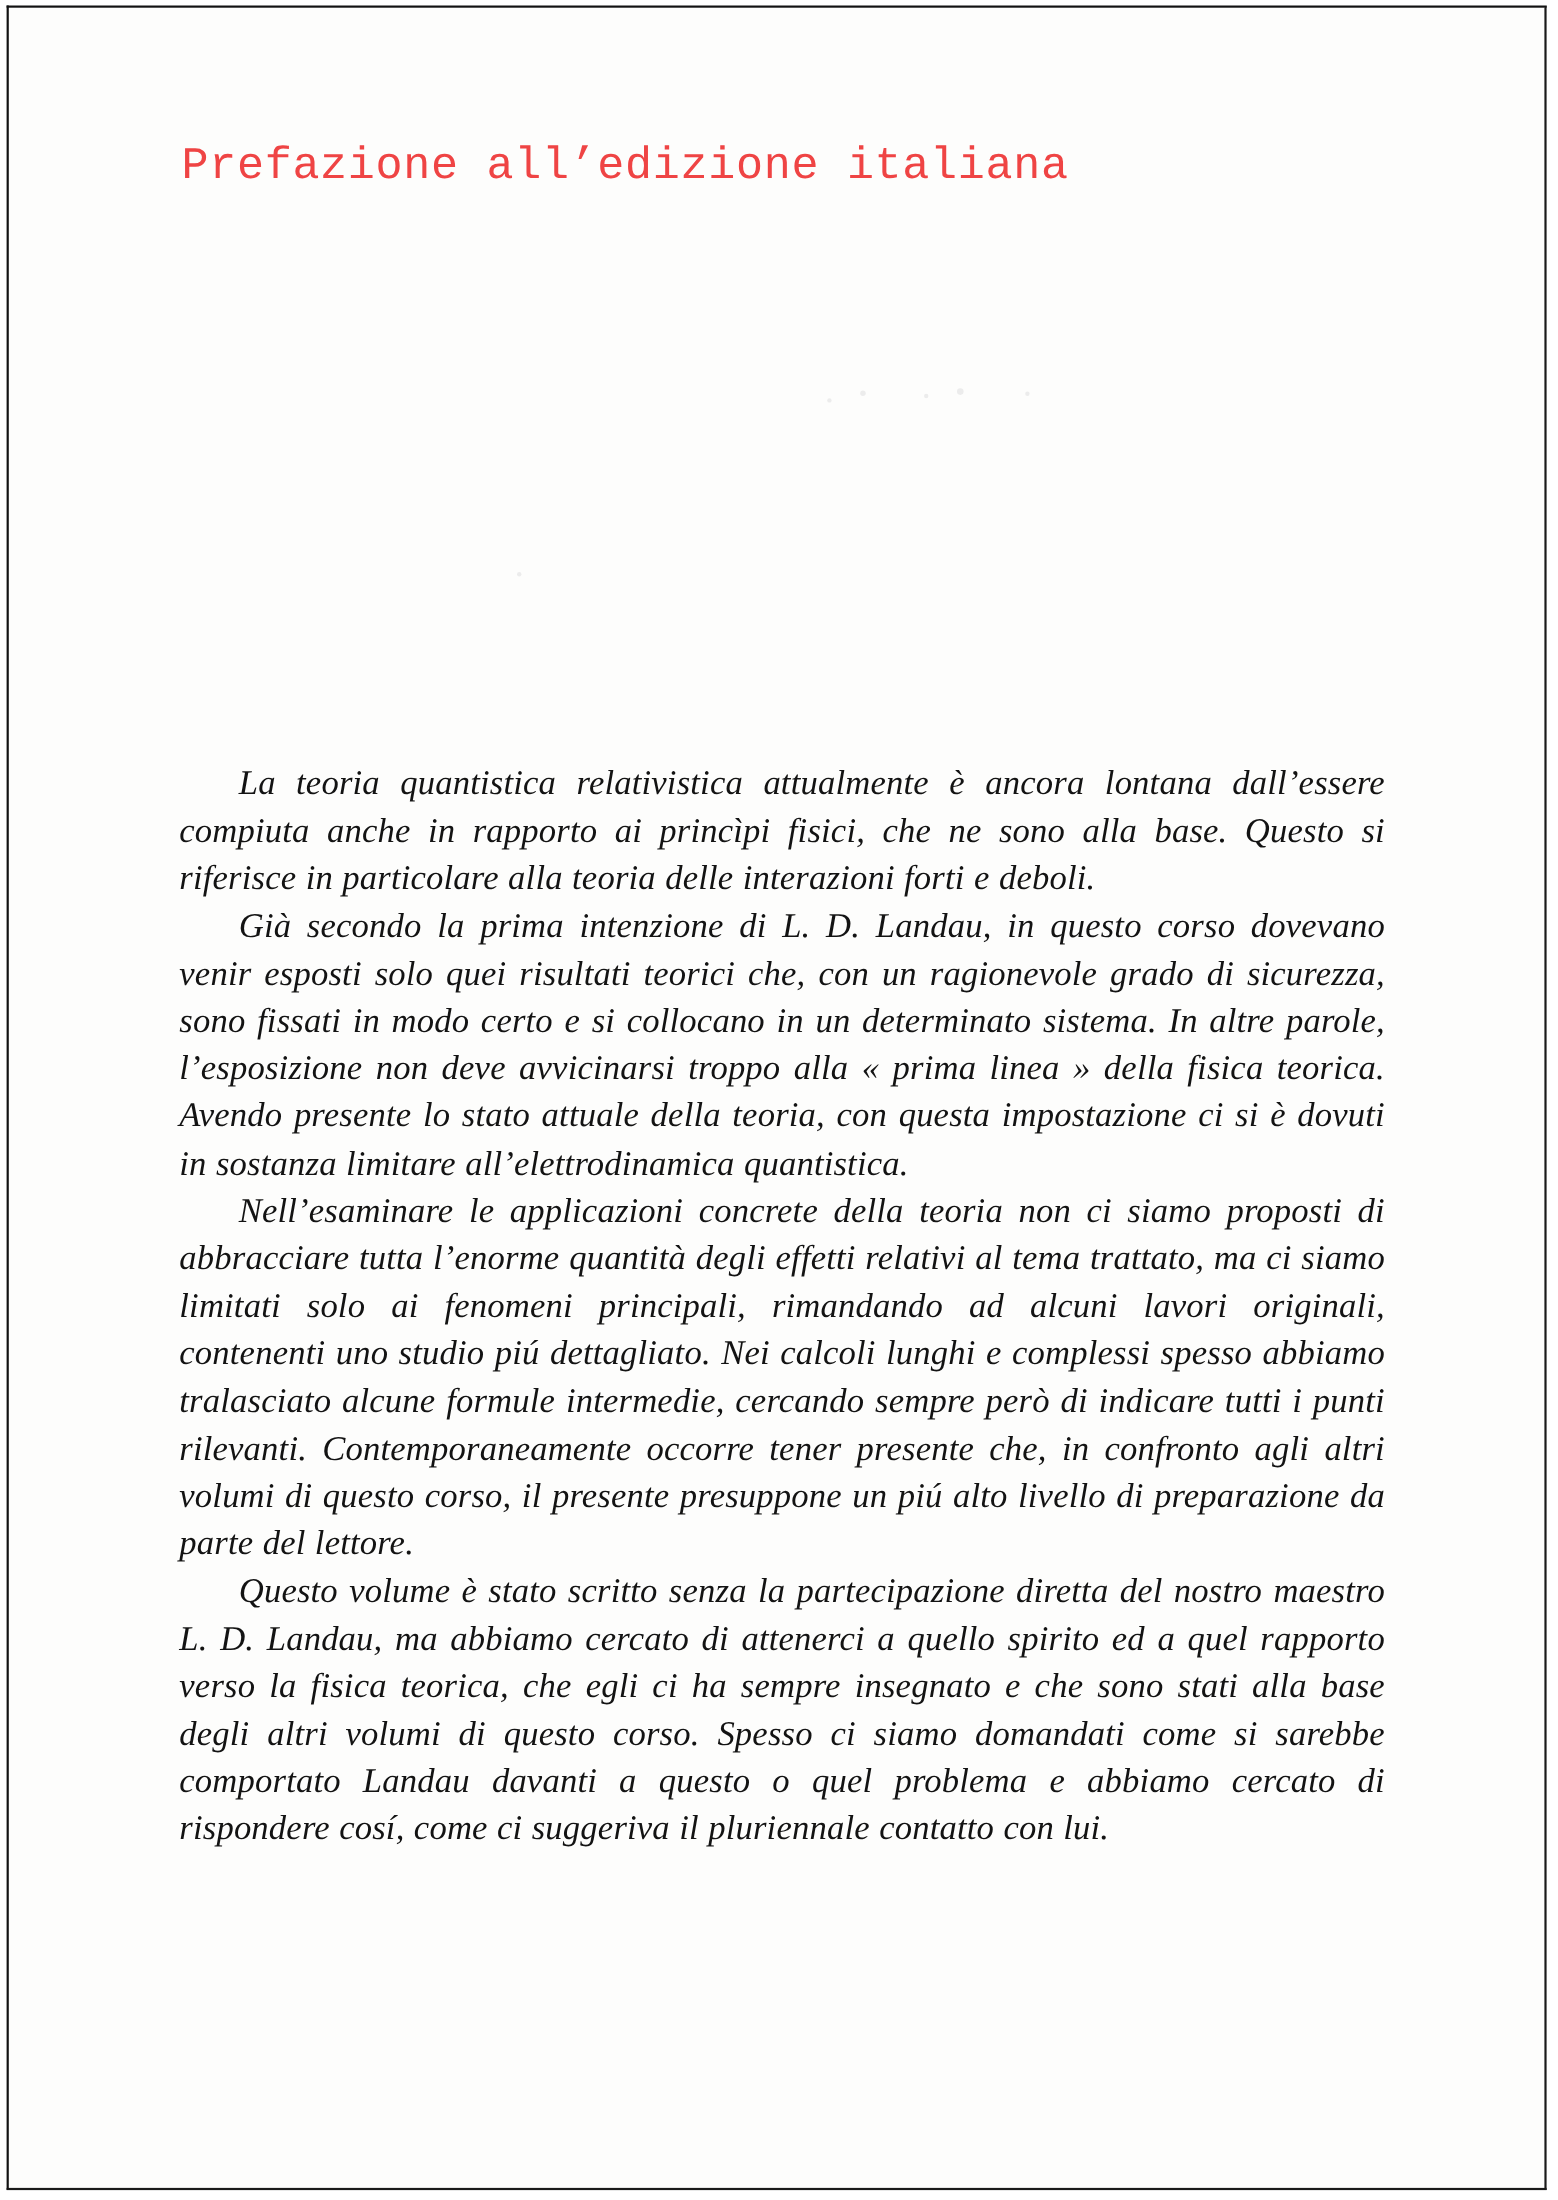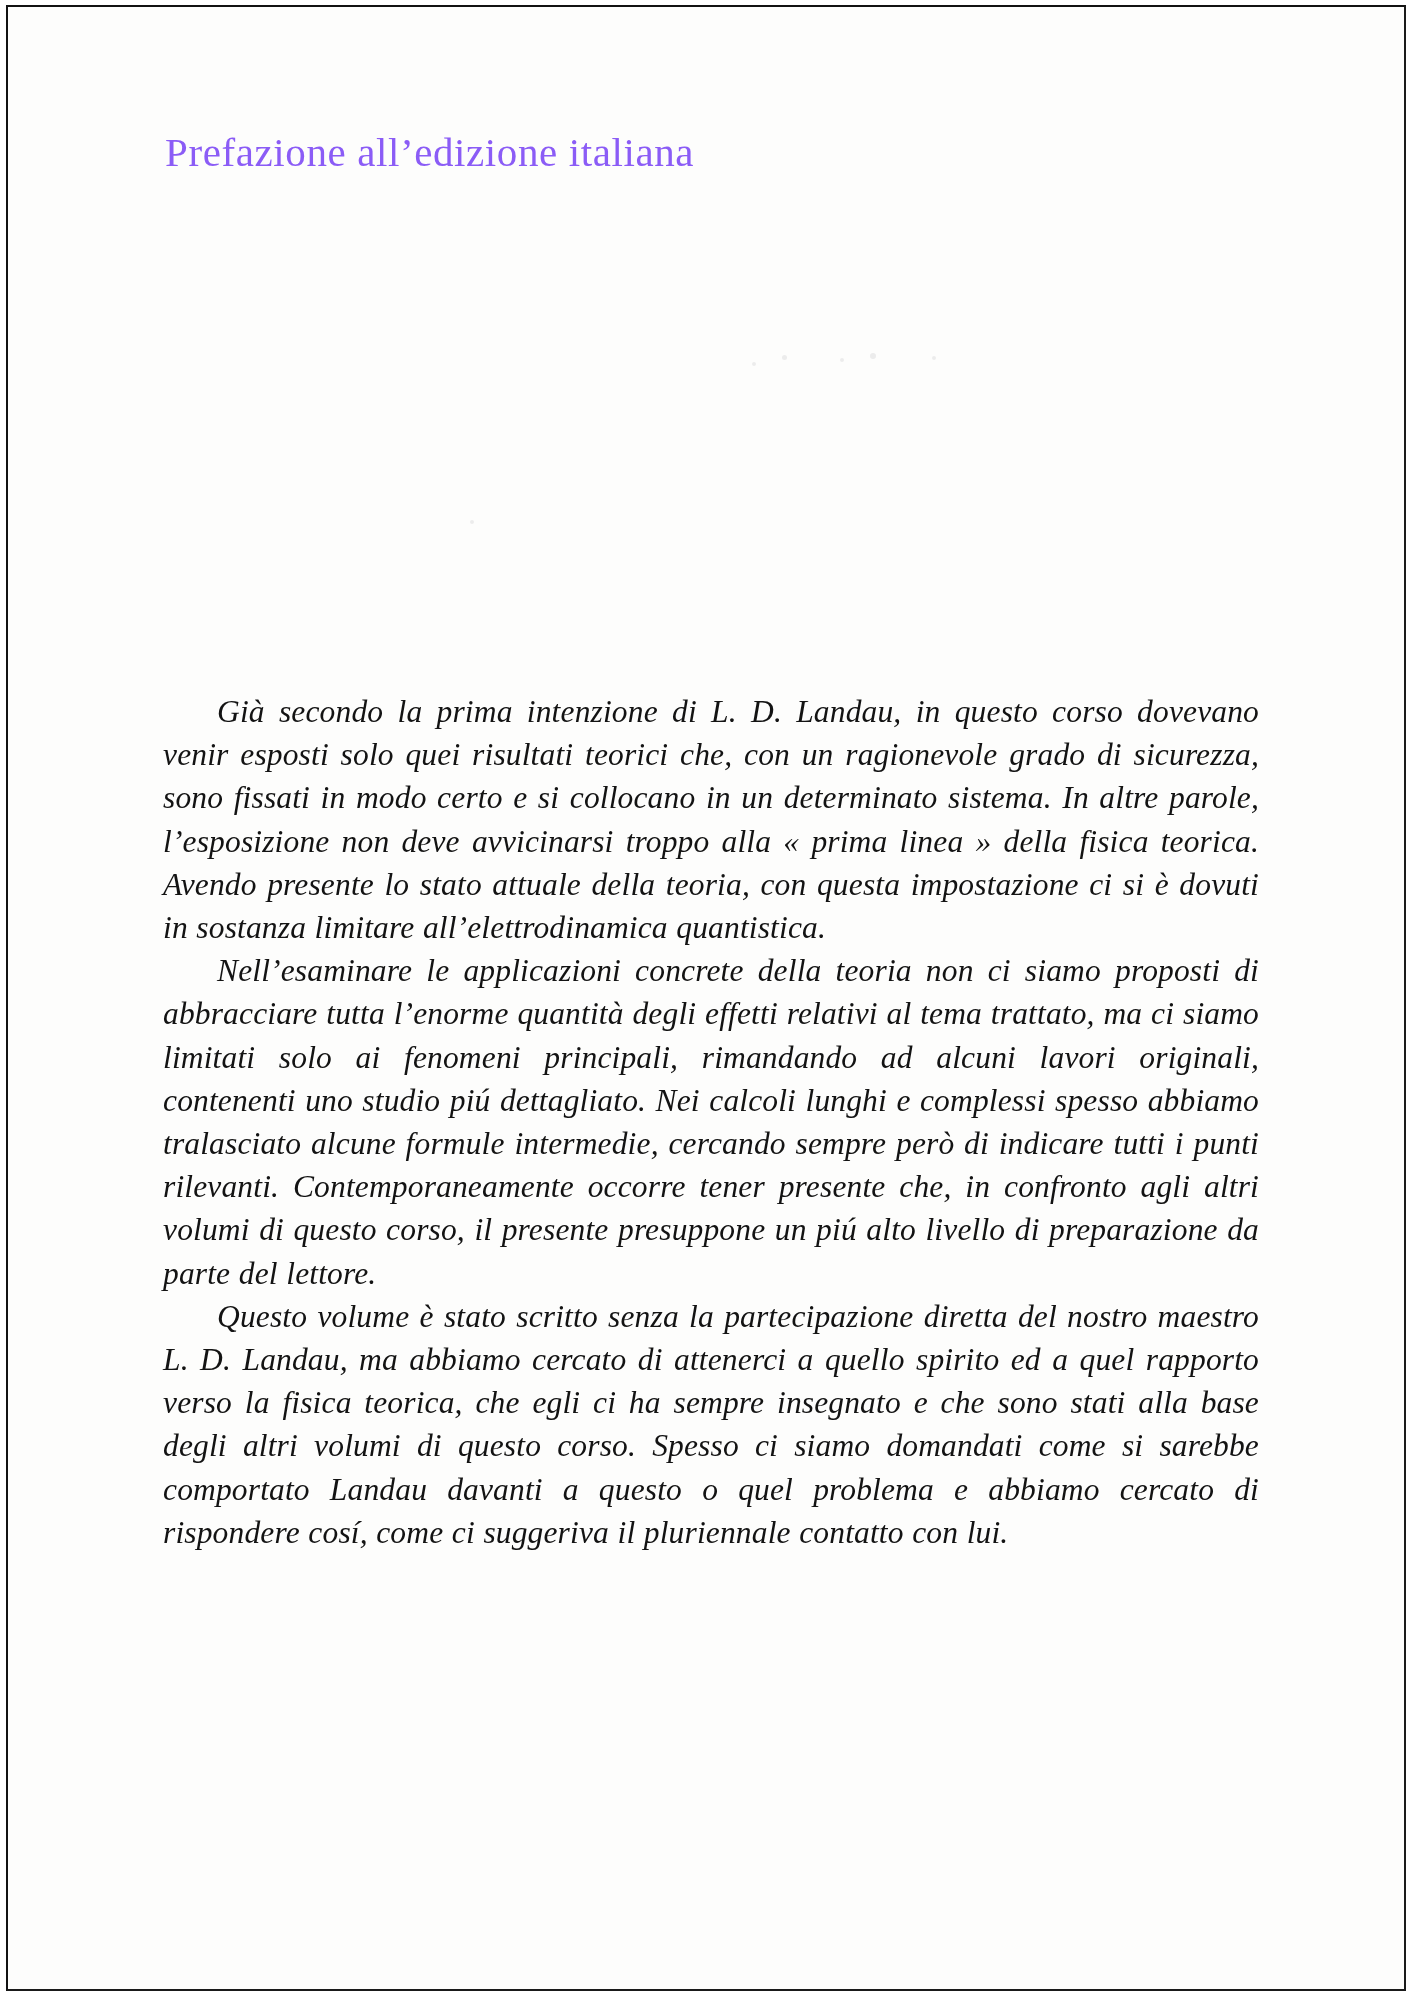--- a/index.html
+++ b/index.html
@@ -44,23 +44,23 @@
   
   #page-title {
     position: absolute;
     left: 165px;
     top: 103px;
     font-size: 41px;
     line-height: 1.12;
     font-weight: 400;
     font-style: normal;
     letter-spacing: 0.6px;
-    color: #8b5cf6;
+    color: #ef4444;
     white-space: nowrap;
-    font-family: Liberation Serif, serif;
+    font-family: Liberation Mono, monospace;
   }
 
   
   #body-text {
     position: absolute;
     left: 163px;
     top: 690px;
     width: 1096px;
   }
 
@@ -106,20 +106,21 @@
   <div class="fleck" style="left:782px;top:355px;width:5px;height:5px;"></div>
   <div class="fleck" style="left:840px;top:358px;width:4px;height:4px;"></div>
   <div class="fleck" style="left:870px;top:353px;width:6px;height:6px;"></div>
   <div class="fleck" style="left:932px;top:356px;width:4px;height:4px;"></div>
   <div class="fleck" style="left:470px;top:520px;width:4px;height:4px;"></div>
 
   <h1 id="page-title">Prefazione all’edizione italiana</h1>
 
   <div id="body-text">
 
+    <p class="para indent">La teoria quantistica relativistica attualmente è ancora lontana dall’essere compiuta anche in rapporto ai princìpi fisici, che ne sono alla base. Questo si riferisce in particolare alla teoria delle interazioni forti e deboli.</p>
 
     <p class="para indent">Già secondo la prima intenzione di L. D. Landau, in questo corso dovevano venir esposti solo quei risultati teorici che, con un ragionevole grado di sicurezza, sono fissati in modo certo e si collocano in un determinato sistema. In altre parole, l’esposizione non deve avvicinarsi troppo alla « prima linea » della fisica teorica. Avendo presente lo stato attuale della teoria, con questa impostazione ci si è dovuti in sostanza limitare all’elettrodinamica quantistica.</p>
 
     <p class="para indent">Nell’esaminare le applicazioni concrete della teoria non ci siamo proposti di abbracciare tutta l’enorme quantità degli effetti relativi al tema trattato, ma ci siamo limitati solo ai fenomeni principali, rimandando ad alcuni lavori originali, contenenti uno studio piú dettagliato. Nei calcoli lunghi e complessi spesso abbiamo tralasciato alcune formule intermedie, cercando sempre però di indicare tutti i punti rilevanti. Contemporaneamente occorre tener presente che, in confronto agli altri volumi di questo corso, il presente presuppone un piú alto livello di preparazione da parte del lettore.</p>
 
     <p class="para indent">Questo volume è stato scritto senza la partecipazione diretta del nostro maestro L. D. Landau, ma abbiamo cercato di attenerci a quello spirito ed a quel rapporto verso la fisica teorica, che egli ci ha sempre insegnato e che sono stati alla base degli altri volumi di questo corso. Spesso ci siamo domandati come si sarebbe comportato Landau davanti a questo o quel problema e abbiamo cercato di rispondere cosí, come ci suggeriva il pluriennale contatto con lui.</p>
 
   </div>
 
   <div id="scan-frame"></div>

